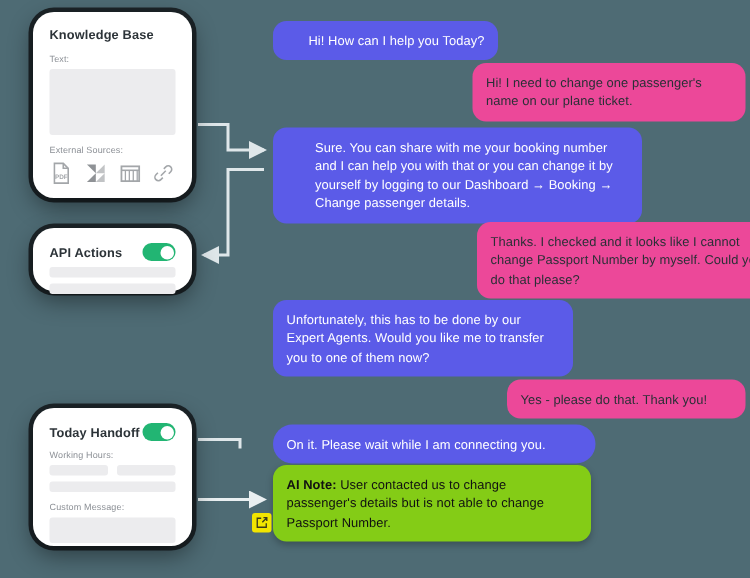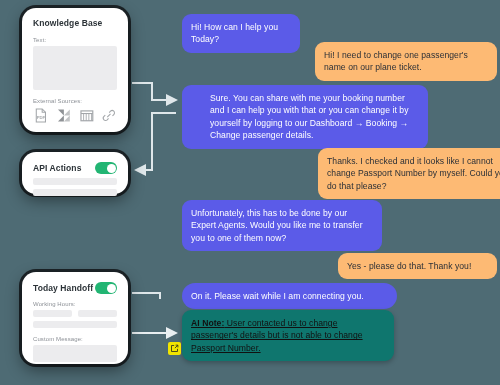--- a/index.html
+++ b/index.html
@@ -58,29 +58,28 @@
     width:9px;height:9px;border-radius:50%;background:#fff;
   }
 
   
   .bubble{
     position:absolute;box-sizing:border-box;
     font-size:8.6px;line-height:12.4px;letter-spacing:.05px;
     padding:7px 9px;border-radius:9px;
   }
   .bot{background:#5b5be8;color:#ffffff;}
-  .user{background:#fdba74;color:#2a2f36;}
+  .user{background:#ec4899;color:#2a2f36;}
   .note{
-    background:#0f766e;color:#111;border-radius:9px;
+    background:#84cc16;color:#111;border-radius:9px;
     box-shadow:0 2px 5px rgba(0,0,0,.25);
-    text-decoration:underline;
   }
   .note b{font-weight:bold;}
 
-  #m1{left:182px;top:14px;width:118px;}
+  #m1{left:182px;top:14px;width:150px;text-align:right;}
   #m2{left:315px;top:42px;width:182px;}
   #m3{left:182px;top:85px;width:246px;padding-left:28px;}
   #m4{left:318px;top:148px;width:206px;}
   #m5{left:182px;top:200px;width:200px;}
   #m6{left:338px;top:253px;width:159px;}
   #m7{left:182px;top:283px;width:215px;border-radius:13px;}
   #m8{left:182px;top:310px;width:212px;}
 
   
   .edit-badge{

